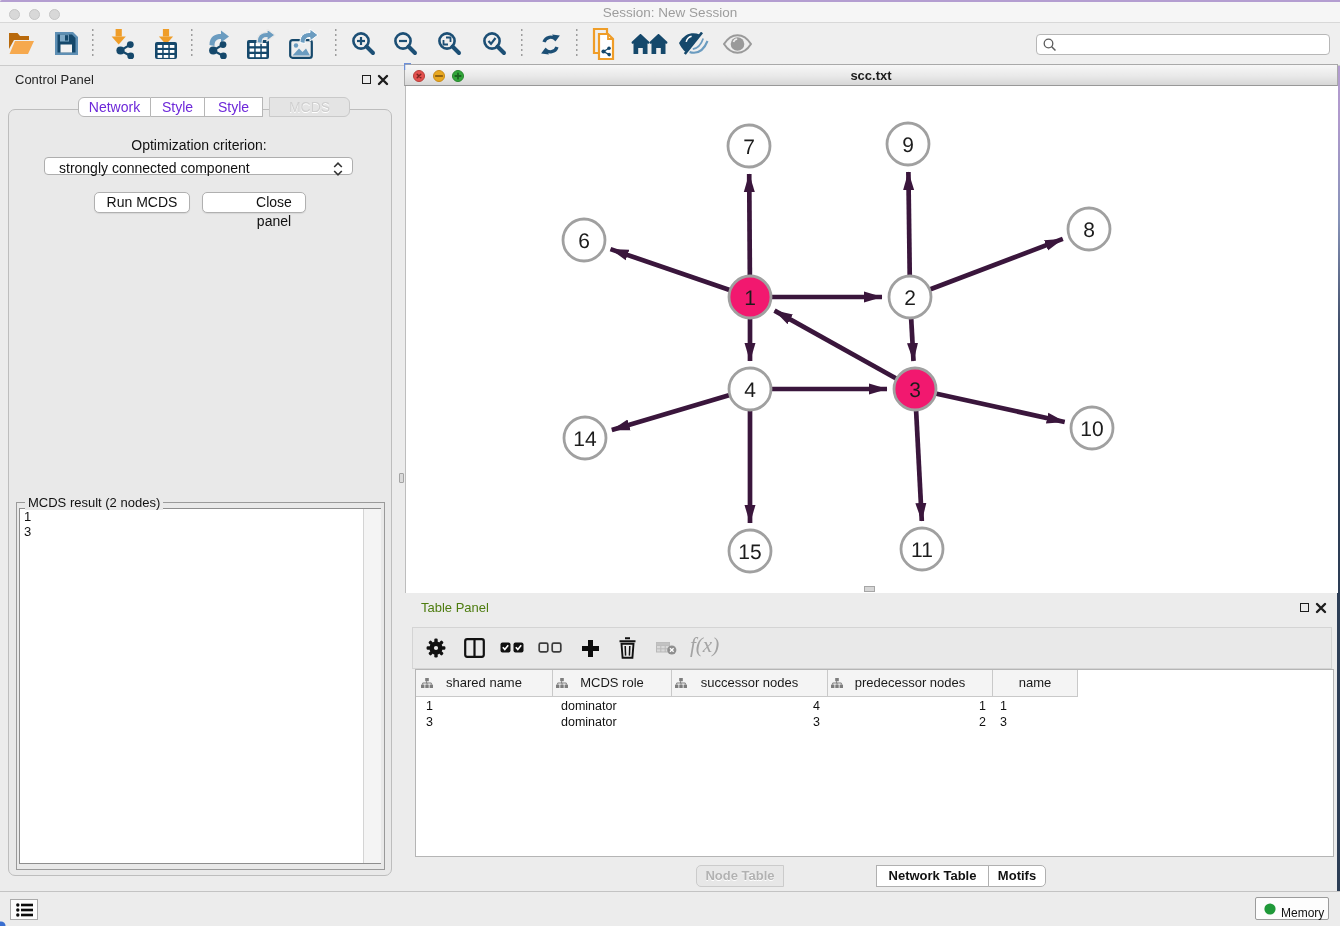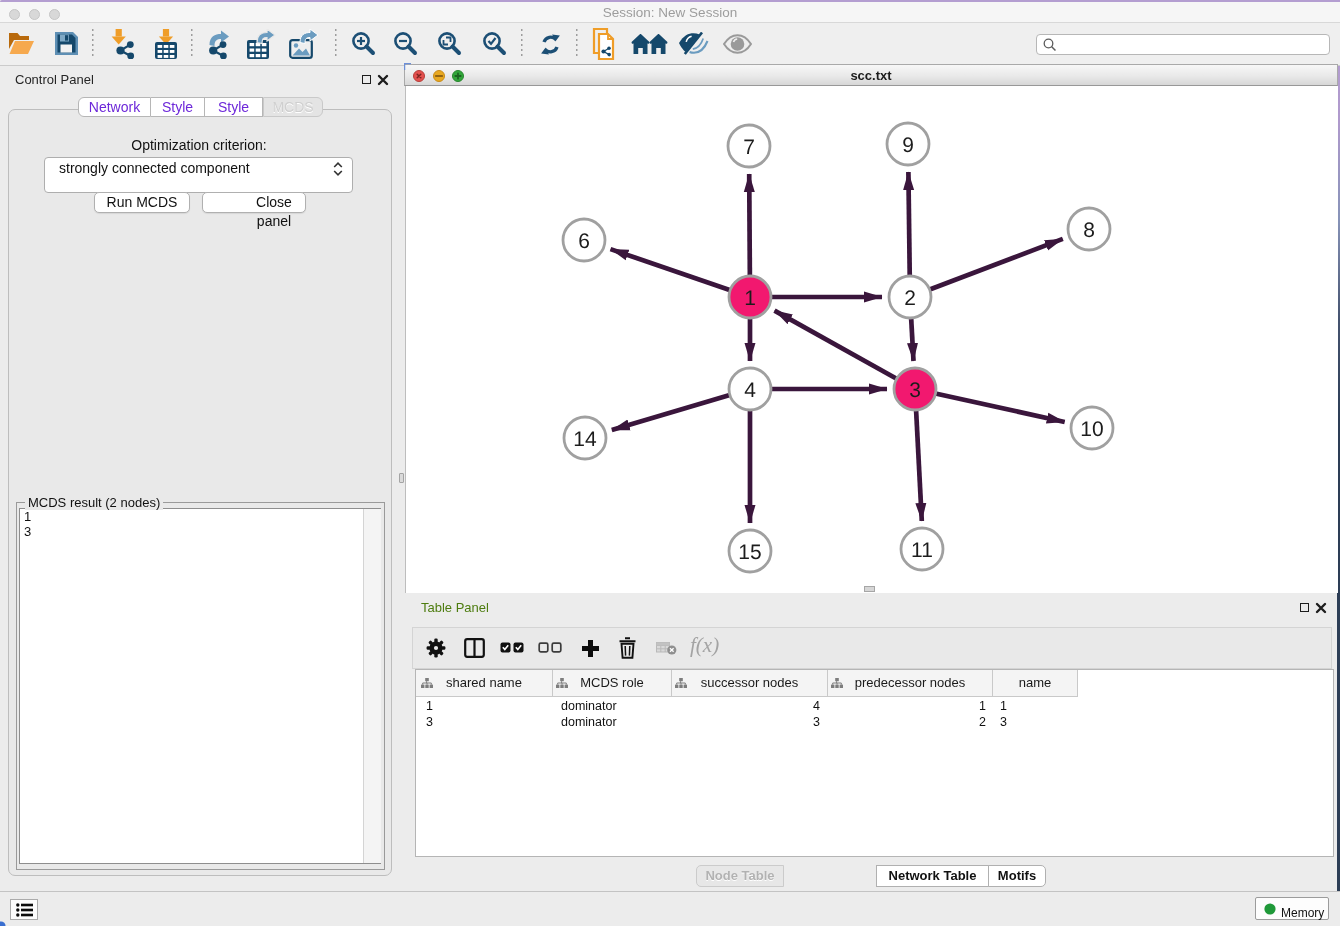--- a/index.html
+++ b/index.html
@@ -22,21 +22,21 @@
   
   #cp-title{left:15px;top:72px;font-size:13px;color:#262626;}
   .winbtn-sq{position:absolute;width:9px;height:9px;border:1.6px solid #1d1d1d;box-sizing:border-box;background:transparent;}
   #cp-panel{left:8px;top:109px;width:382px;height:765px;background:#e9e9e9;
             border:1px solid #bdbdbd;border-radius:7px;}
   .tab{position:absolute;top:97px;height:20px;box-sizing:border-box;background:#fff;
        border:1px solid #b6b6b6;font-size:14px;color:#6d28d9;text-align:center;line-height:19px;}
   #tab-mcds{background:#e4e4e4;border-color:#c9c9c9;color:#cfcfcf;
             text-shadow:0 1px 0 #fff;border-radius:0 6px 6px 0;}
   #opt-label{left:8px;top:137px;width:382px;text-align:center;font-size:14px;color:#111;}
-  #opt-select{left:44px;top:157px;width:309px;height:36px;background:#fff;border:1px solid #aeaeae;
+  #opt-select{left:44px;top:157px;width:309px;height:18px;background:#fff;border:1px solid #aeaeae;
               border-radius:4px;box-sizing:border-box;font-size:14px;color:#111;line-height:20px;}
   .btn{position:absolute;top:192px;height:21px;background:#fff;border:1px solid #b0b0b0;border-radius:5px;
        box-sizing:border-box;font-size:14px;color:#111;text-align:center;line-height:19px;
        box-shadow:0 1px 1px rgba(0,0,0,0.08);}
   #mcds-group{left:16px;top:502px;width:367px;height:366px;border:1px solid #9a9a9a;}
   #mcds-title{left:25px;top:495px;background:#e9e9e9;padding:0 3px;font-size:13px;color:#111;}
   #mcds-list{left:19px;top:508px;width:362px;height:356px;background:#fff;border:1px solid #8e8e8e;
              box-sizing:border-box;font-size:13px;color:#111;}
   #mcds-scroll{left:363px;top:509px;width:17px;height:354px;background:#f4f4f4;border-left:1px solid #d4d4d4;}
   
@@ -226,21 +226,21 @@
 
 <div class="abs" id="cp-title">Control Panel</div>
 <div class="winbtn-sq" style="left:362px;top:75px;"></div>
 <svg class="abs" style="left:377px;top:74px;" width="12" height="12" viewBox="0 0 12 12">
   <path d="M2 2 L10 10 M10 2 L2 10" stroke="#1d1d1d" stroke-width="2.4" stroke-linecap="round"></path>
 </svg>
 <div class="abs" id="cp-panel"></div>
 <div class="tab" style="left:78px;width:73px;border-radius:6px 0 0 6px;">Network</div>
 <div class="tab" style="left:151px;width:54px;border-left:none;">Style</div>
 <div class="tab" style="left:205px;width:58px;border-left:none;">Style</div>
-<div class="tab" id="tab-mcds" style="left:263px;width:60px;">MCDS</div>
+<div class="tab" id="tab-mcds" style="left:269px;width:81px;">MCDS</div>
 <div class="abs" id="opt-label">Optimization criterion:</div>
 <div class="abs" id="opt-select"><span style="padding-left:14px;">strongly connected component</span>
   <svg style="position:absolute;right:9px;top:4px;" width="10" height="14" viewBox="0 0 10 14">
     <path d="M1.2 5 L5 1.2 L8.8 5" fill="none" stroke="#333" stroke-width="1.6"></path>
     <path d="M1.2 9 L5 12.8 L8.8 9" fill="none" stroke="#333" stroke-width="1.6"></path>
   </svg>
 </div>
 <div class="btn" style="left:94px;width:96px;">Run MCDS</div>
 <div class="btn" style="left:202px;width:104px;padding-left:40px;">Close panel</div>
 <div class="abs" id="mcds-group"></div>

